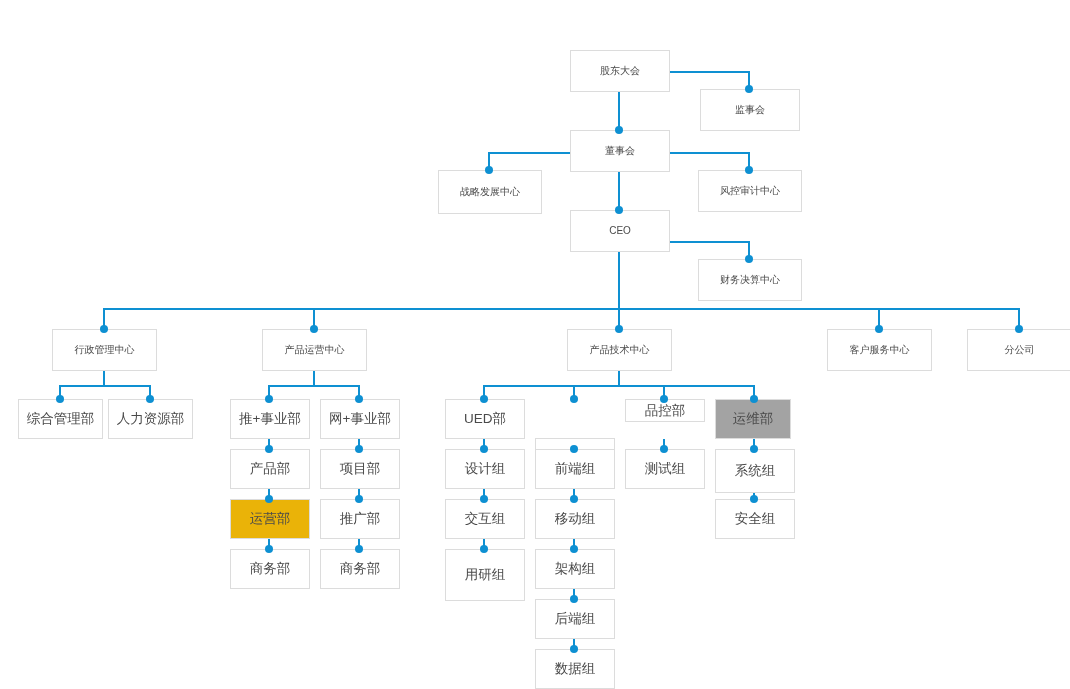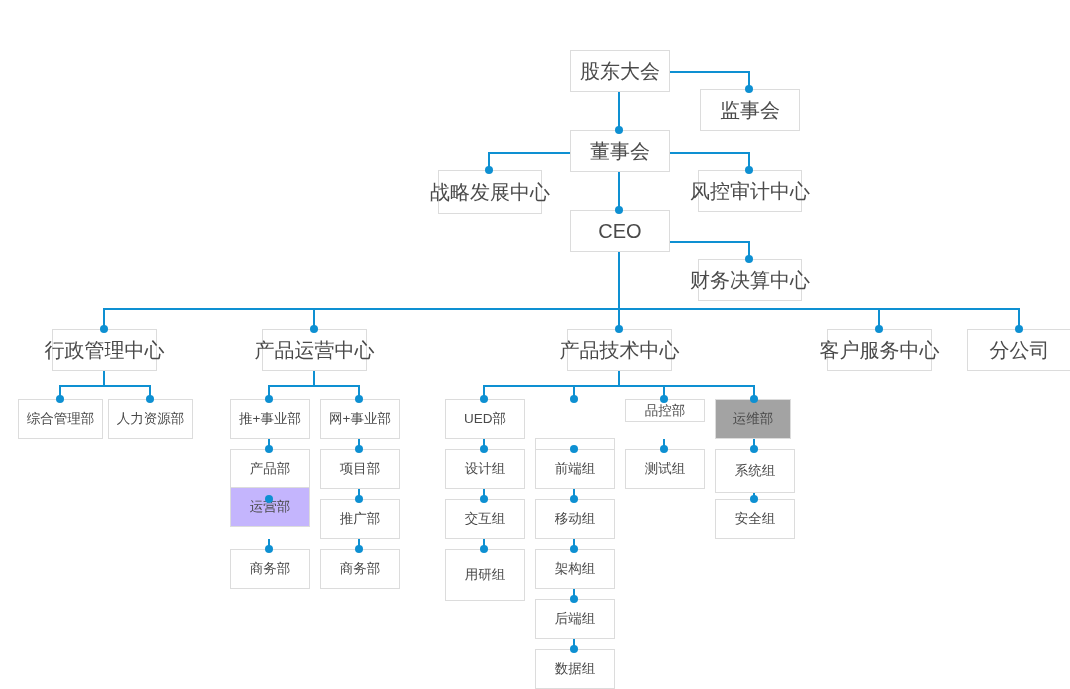--- a/index.html
+++ b/index.html
@@ -19,21 +19,21 @@
     background: #ffffff;
     overflow: hidden;
   }
   
   .node {
     position: absolute;
     box-sizing: border-box;
     background: #ffffff;
     border: 1px solid #dcdcdc;
     color: #4a4a4a;
-    font-size: 20px;
+    font-size: 10px;
     line-height: 1;
     display: flex;
     align-items: center;
     justify-content: center;
     text-align: center;
     white-space: nowrap;
     z-index: 3;
   }
   .node.small { font-size: 13.5px; }
   
@@ -159,21 +159,21 @@
       <div class="node" style="left: 262px; top: 329px; width: 105px; height: 42px; border-color: rgb(220, 220, 220); background: rgb(255, 255, 255); color: rgb(74, 74, 74);">产品运营中心</div>
       <div class="node" style="left: 567px; top: 329px; width: 105px; height: 42px; border-color: rgb(220, 220, 220); background: rgb(255, 255, 255); color: rgb(74, 74, 74);">产品技术中心</div>
       <div class="node" style="left: 827px; top: 329px; width: 105px; height: 42px; border-color: rgb(220, 220, 220); background: rgb(255, 255, 255); color: rgb(74, 74, 74);">客户服务中心</div>
       <div class="node" style="left: 967px; top: 329px; width: 105px; height: 42px; border-color: rgb(220, 220, 220); background: rgb(255, 255, 255); color: rgb(74, 74, 74);">分公司</div>
       <div class="node small" style="left: 18px; top: 399px; width: 85px; height: 40px; border-color: rgb(220, 220, 220); background: rgb(255, 255, 255); color: rgb(74, 74, 74);">综合管理部</div>
       <div class="node small" style="left: 108px; top: 399px; width: 85px; height: 40px; border-color: rgb(220, 220, 220); background: rgb(255, 255, 255); color: rgb(74, 74, 74);">人力资源部</div>
       <div class="node small" style="left: 230px; top: 399px; width: 80px; height: 40px; border-color: rgb(220, 220, 220); background: rgb(255, 255, 255); color: rgb(74, 74, 74);">推+事业部</div>
       <div class="node small" style="left: 320px; top: 399px; width: 80px; height: 40px; border-color: rgb(220, 220, 220); background: rgb(255, 255, 255); color: rgb(74, 74, 74);">网+事业部</div>
       <div class="node small" style="left: 230px; top: 449px; width: 80px; height: 40px; border-color: rgb(220, 220, 220); background: rgb(255, 255, 255); color: rgb(74, 74, 74);">产品部</div>
       <div class="node small" style="left: 320px; top: 449px; width: 80px; height: 40px; border-color: rgb(220, 220, 220); background: rgb(255, 255, 255); color: rgb(74, 74, 74);">项目部</div>
-      <div class="node small" style="left: 230px; top: 487px; width: 80px; height: 40px; border-color: rgb(220, 220, 220); background: #c4b5fd; color: rgb(74, 74, 74);">运营部</div>
+      <div class="node small" style="left: 230px; top: 499px; width: 80px; height: 40px; border-color: rgb(220, 220, 220); background: #eab308; color: rgb(74, 74, 74);">运营部</div>
       <div class="node small" style="left: 320px; top: 499px; width: 80px; height: 40px; border-color: rgb(220, 220, 220); background: rgb(255, 255, 255); color: rgb(74, 74, 74);">推广部</div>
       <div class="node small" style="left: 230px; top: 549px; width: 80px; height: 40px; border-color: rgb(220, 220, 220); background: rgb(255, 255, 255); color: rgb(74, 74, 74);">商务部</div>
       <div class="node small" style="left: 320px; top: 549px; width: 80px; height: 40px; border-color: rgb(220, 220, 220); background: rgb(255, 255, 255); color: rgb(74, 74, 74);">商务部</div>
       <div class="node small" style="left: 445px; top: 399px; width: 80px; height: 40px; border-color: rgb(220, 220, 220); background: rgb(255, 255, 255); color: rgb(74, 74, 74);">UED部</div>
       <div class="node small" style="left: 535px; top: 399px; width: 80px; height: 40px; border-color: rgb(220, 220, 220); background: rgb(255, 255, 255); color: rgb(74, 74, 74); margin-top: 39px;">研发部</div>
       <div class="node small" style="left: 625px; top: 399px; width: 80px; height: 23px; border-color: rgb(220, 220, 220); background: rgb(255, 255, 255); color: rgb(74, 74, 74);">品控部</div>
       <div class="node small" style="left: 715px; top: 399px; width: 76px; height: 40px; border-color: rgb(220, 220, 220); background: #a3a3a3; color: rgb(74, 74, 74);">运维部</div>
       <div class="node small" style="left: 445px; top: 449px; width: 80px; height: 40px; border-color: rgb(220, 220, 220); background: rgb(255, 255, 255); color: rgb(74, 74, 74);">设计组</div>
       <div class="node small" style="left: 535px; top: 449px; width: 80px; height: 40px; border-color: rgb(220, 220, 220); background: rgb(255, 255, 255); color: rgb(74, 74, 74);">前端组</div>
       <div class="node small" style="left: 625px; top: 449px; width: 80px; height: 40px; border-color: rgb(220, 220, 220); background: rgb(255, 255, 255); color: rgb(74, 74, 74);">测试组</div>

